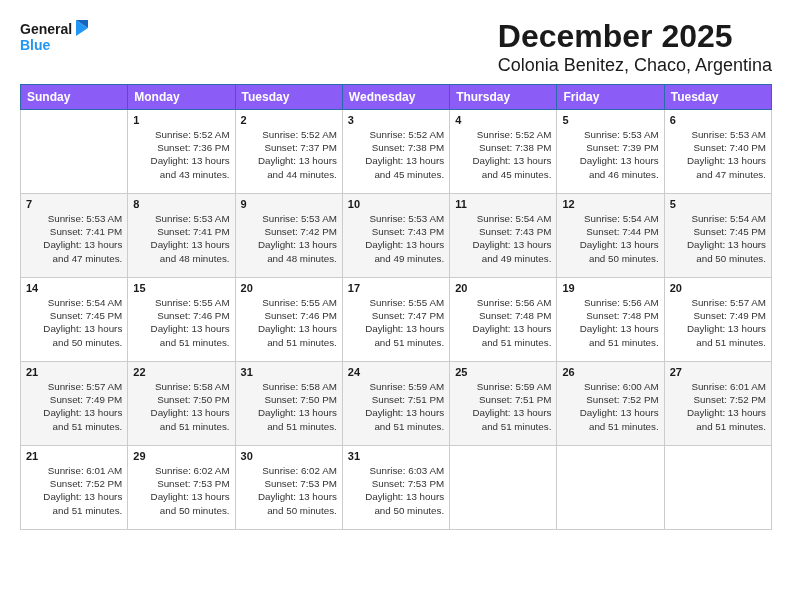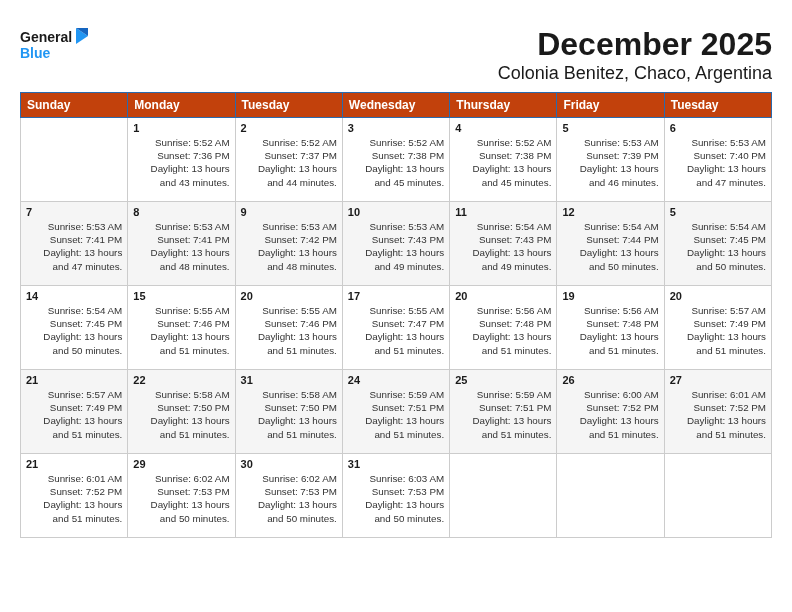--- a/index.html
+++ b/index.html
@@ -13,47 +13,45 @@
     .page {
       width: 792px;
       height: 612px;
       padding: 18px 20px 12px 20px;
     }
     .header-area {
       display: flex;
       justify-content: space-between;
       align-items: flex-start;
       margin-bottom: 8px;
-      margin-top: 8px;
     }
     .logo {
       display: flex;
       align-items: center;
       gap: 4px;
     }
     .title-area {
-      text-align: right;
     }
     .main-title {
       font-size: 32px;
       font-weight: bold;
       color: #1a1a1a;
     }
     .subtitle {
       font-size: 18px;
       color: #1a1a1a;
     }
     .calendar {
       width: 100%;
       border-collapse: collapse;
       border: 1px solid #ccc;
       font-size: 10.5px;
     }
     .calendar thead tr th {
-      background: #c2410c;
+      background: #8b5cf6;
       color: #fff;
       font-weight: bold;
       padding: 5px 6px;
       text-align: left;
       border: 1px solid #2a6aad;
       font-size: 12px;
     }
     .calendar tbody tr td {
       border: 1px solid #ccc;
       vertical-align: top;

